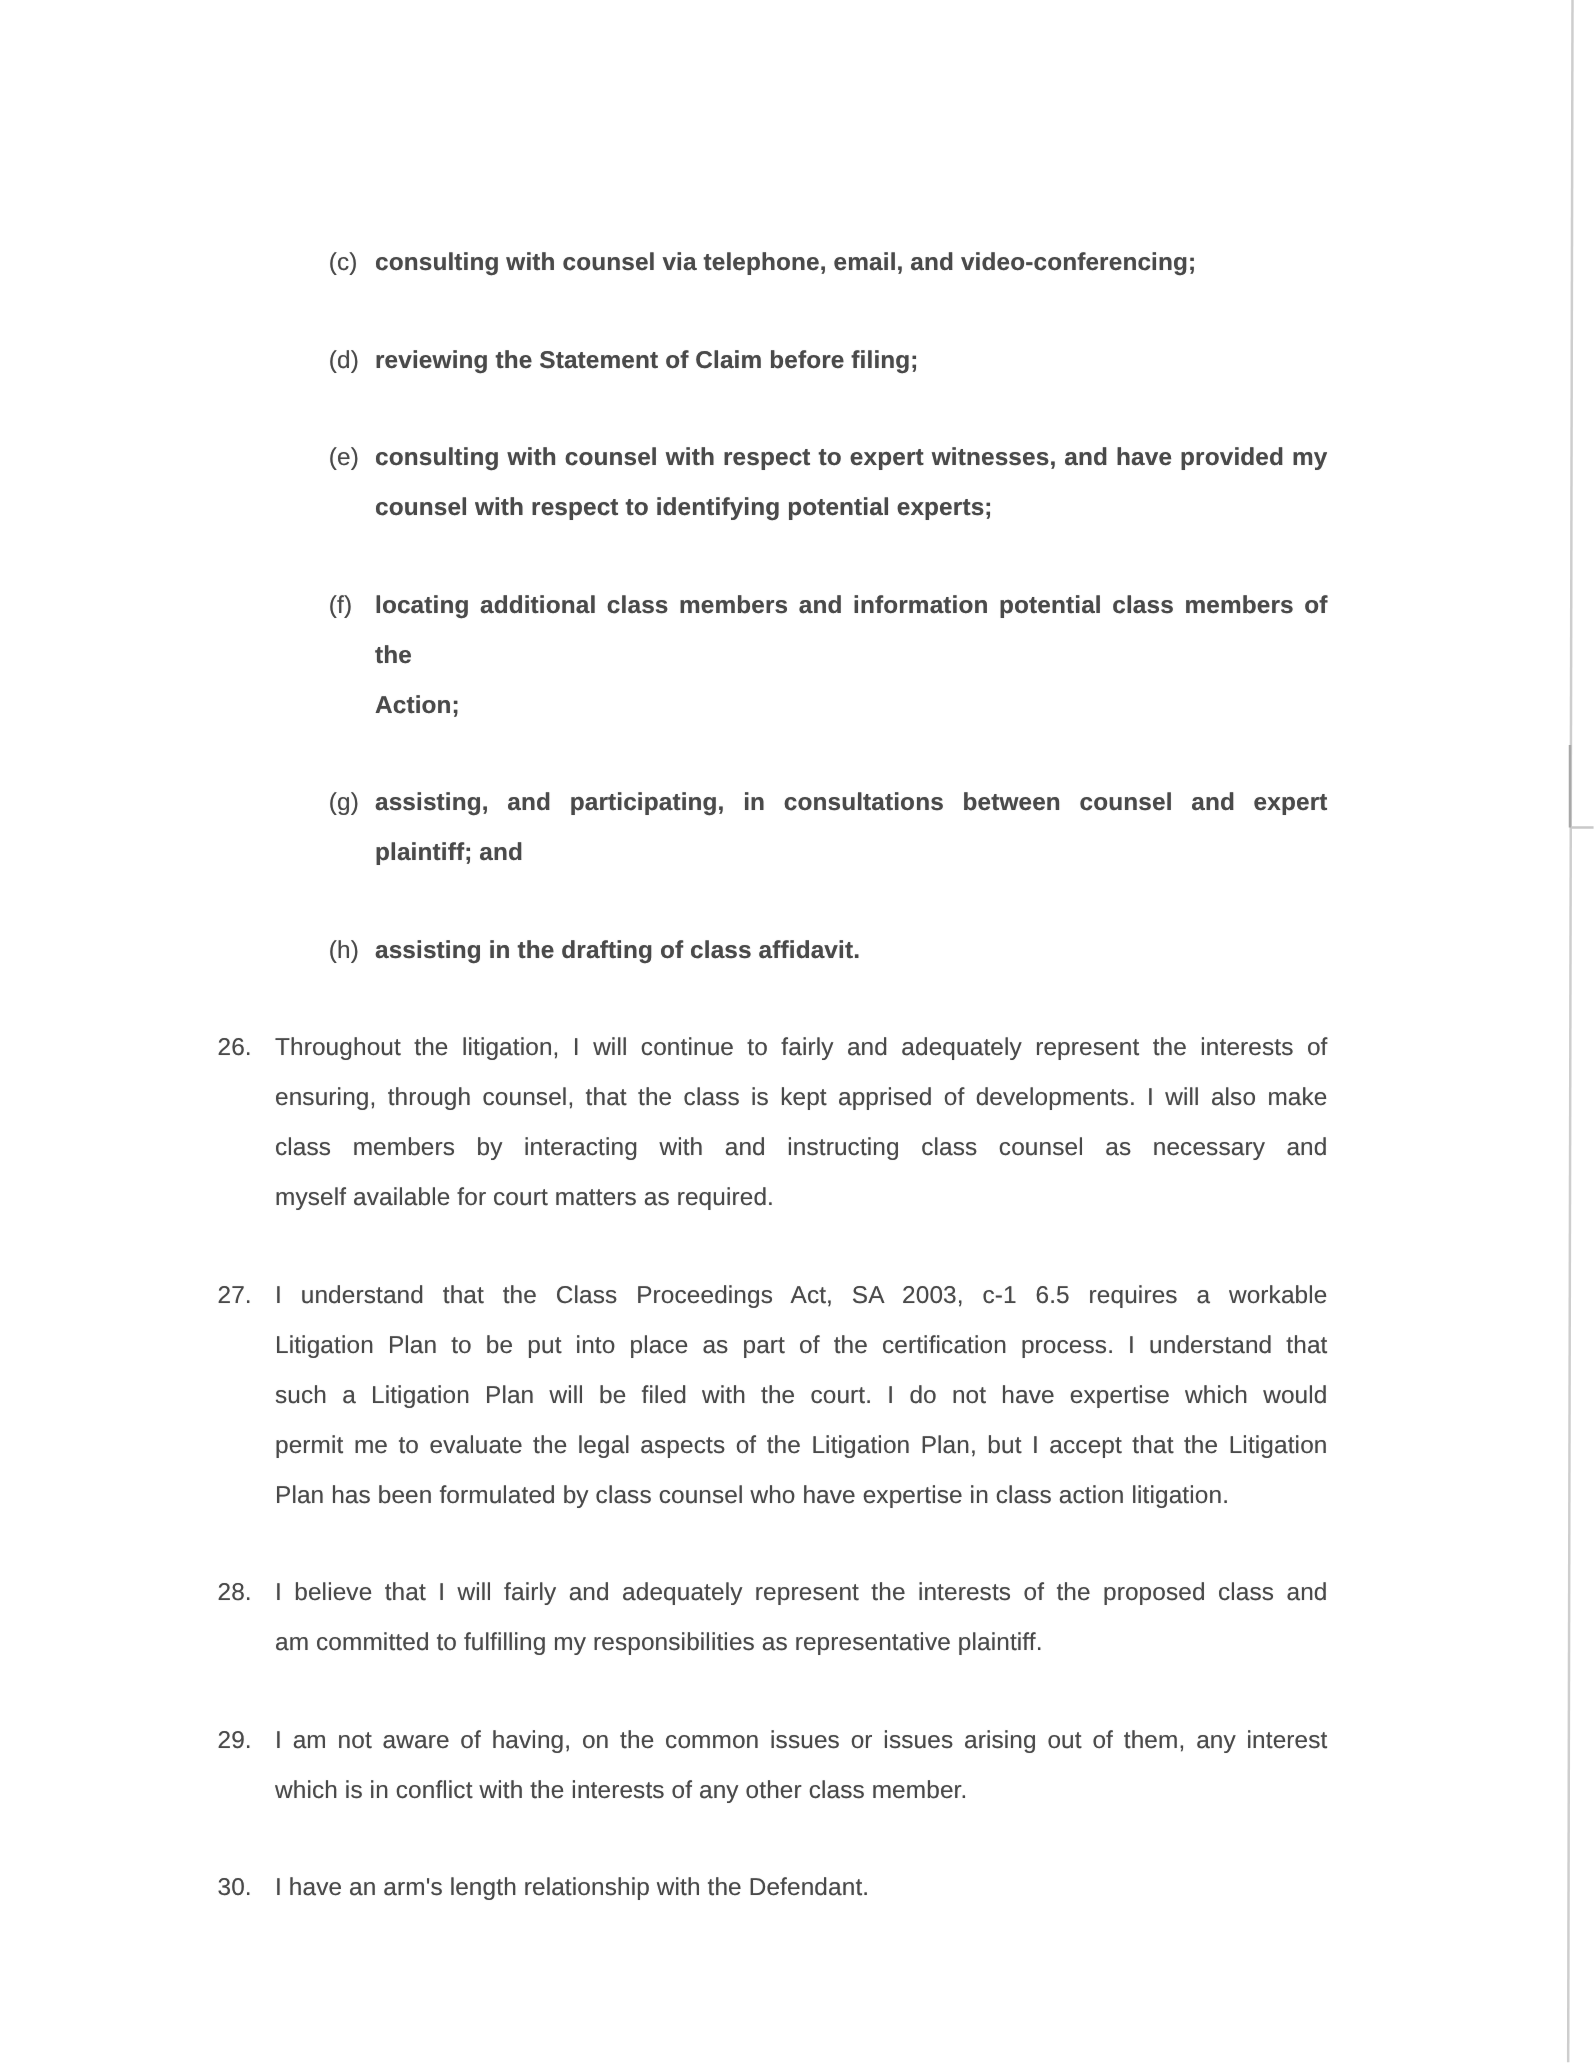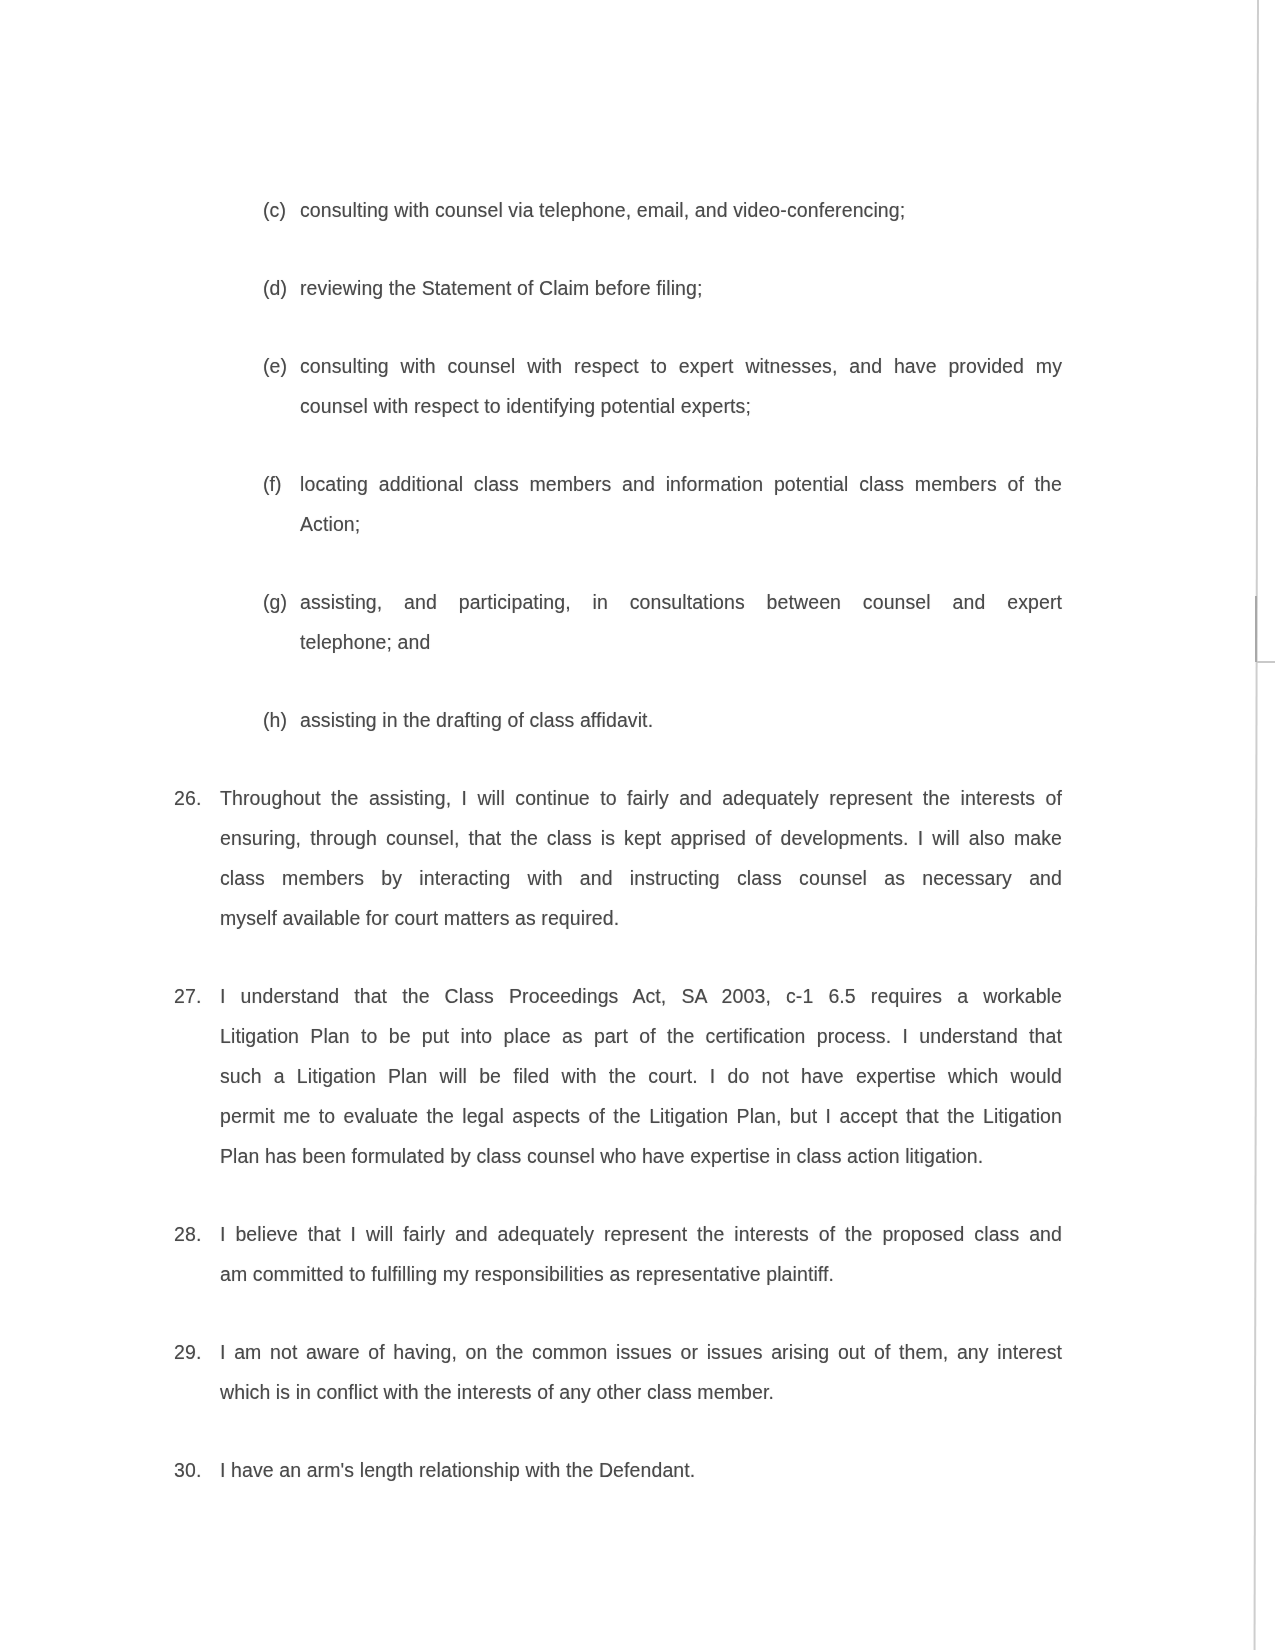--- a/index.html
+++ b/index.html
@@ -20,21 +20,21 @@
     color: #4a4a4a;
     font-size: 19.5px;
     line-height: 40px;
     letter-spacing: 0.1px;
     text-shadow: 0 0 0.8px rgba(105,105,105,0.55);
   }
   .block { position: relative; margin: 0 0 38px 0; }
   .marker { position: absolute; top: 0; white-space: nowrap; }
   .item   { padding-left: 300px; }
   .item .marker { left: 263px; }
-  .item .lines  { width: 762px; }
+  .item .lines  { width: 762px; font-weight: bold; }
   .para   { padding-left: 220px; }
   .para .marker { left: 174px; }
   .para .lines  { width: 842px; }
   .line { text-align: left; }
   .line.j { text-align: justify; text-align-last: justify; }
   
   .scan-vline {
     position: absolute; left: 1257px; top: 0;
     width: 2px; height: 1650px;
     background: #c6c6c6; opacity: 0.85;
@@ -79,33 +79,33 @@
     <span class="marker">(f)</span>
     <div class="lines">
           <div class="line j">locating additional class members and information potential class members of the</div>
           <div class="line">Action;</div>
         </div>
   </div>
       <div class="block item">
     <span class="marker">(g)</span>
     <div class="lines">
           <div class="line j">assisting, and participating, in consultations between counsel and expert</div>
-          <div class="line">telephone; and</div>
+          <div class="line">plaintiff; and</div>
         </div>
   </div>
       <div class="block item">
     <span class="marker">(h)</span>
     <div class="lines">
           <div class="line">assisting in the drafting of class affidavit.</div>
         </div>
   </div>
       <div class="block para">
     <span class="marker">26.</span>
     <div class="lines">
-          <div class="line j">Throughout the assisting, I will continue to fairly and adequately represent the interests of</div>
+          <div class="line j">Throughout the litigation, I will continue to fairly and adequately represent the interests of</div>
           <div class="line j">ensuring, through counsel, that the class is kept apprised of developments. I will also make</div>
           <div class="line j">class members by interacting with and instructing class counsel as necessary and</div>
           <div class="line">myself available for court matters as required.</div>
         </div>
   </div>
       <div class="block para">
     <span class="marker">27.</span>
     <div class="lines">
           <div class="line j">I understand that the Class Proceedings Act, SA 2003, c-1 6.5 requires a workable</div>
           <div class="line j">Litigation Plan to be put into place as part of the certification process. I understand that</div>

